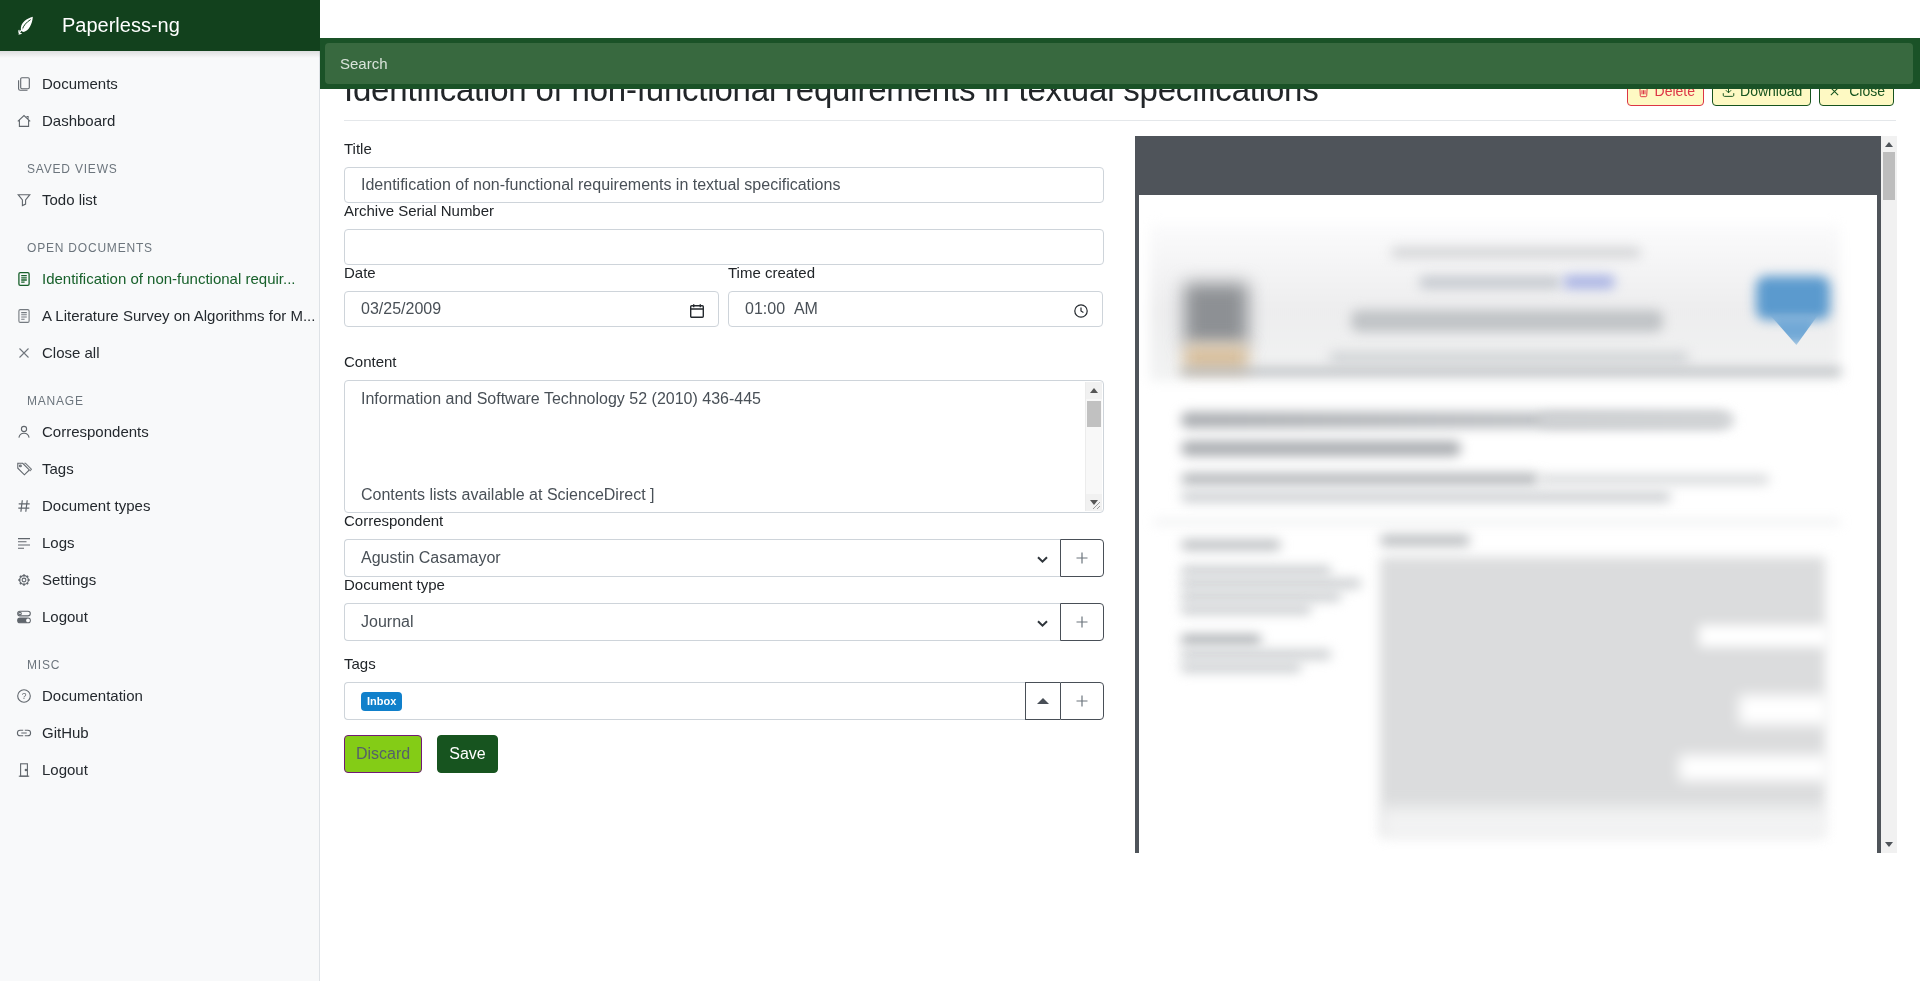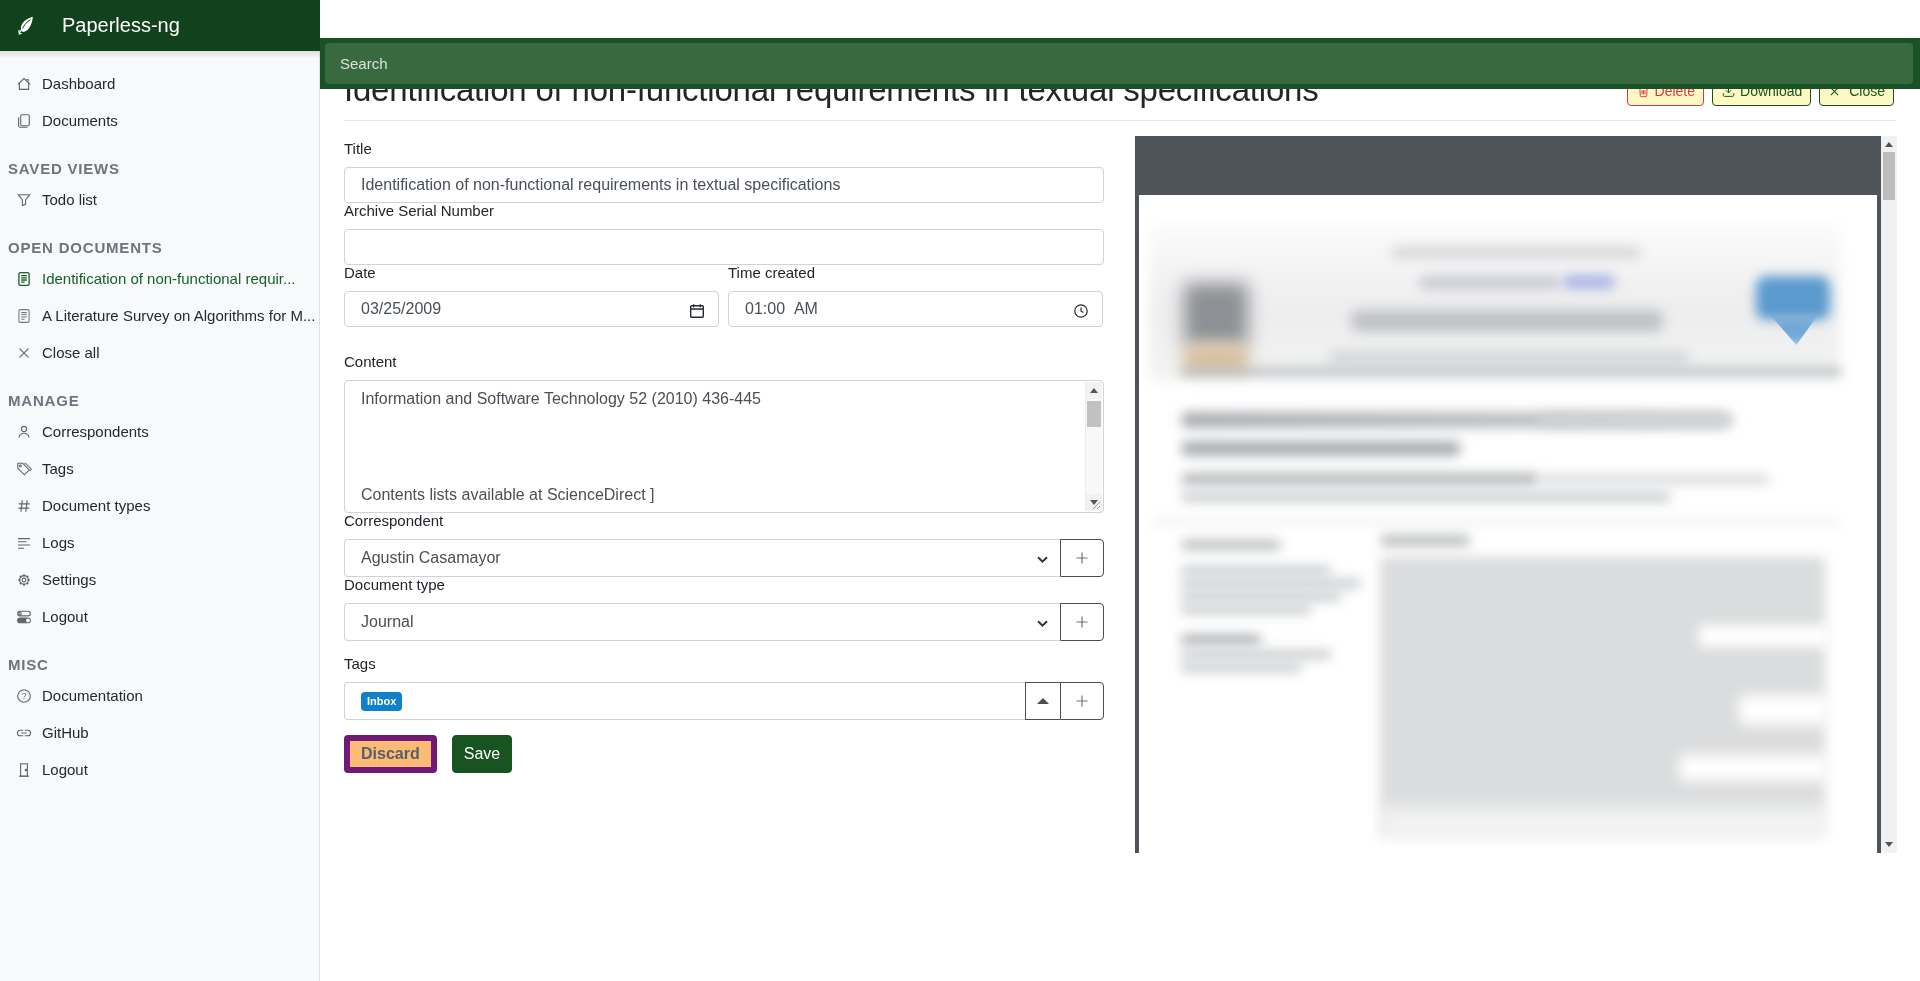--- a/index.html
+++ b/index.html
@@ -8,21 +8,21 @@
 #brand { position:absolute; left:0; top:0; width:320px; height:51px; background:#12411d; display:flex; align-items:center; padding-left:16px; z-index:5;}
 #brand .txt { color:#fff; font-size:20px; margin-left:28px; }
 #nav { position:absolute; left:320px; top:0; right:0; height:51px; background:#1a5227; z-index:5;margin-top:38px;}
 #searchbox { position:absolute; left:5px; top:5px; right:7px; height:41px; background:#38693f; border-radius:4px; display:flex; align-items:center; padding-left:15px; }
 #searchbox span { color:#d9e3da; font-size:15px; }
 #topshadow { position:absolute; top:51px; left:0; right:0; height:7px; background:linear-gradient(rgba(0,0,0,0.11), rgba(0,0,0,0)); z-index:4; }
 
 #sidebar { position:absolute; left:0; top:51px; bottom:0; width:320px; background:#f8f9fa; border-right:1px solid #dee2e6; padding-top:14px; z-index:3;}
 .nav-item { display:flex; align-items:center; height:37px; padding:0 2px 0 16px; font-size:15px; color:#24292e; }
 .nav-item svg, .nav-item .ico { flex:0 0 16px; margin-right:10px; }
-.nav-head { margin-top:24px; margin-bottom:6px; padding:0 8px; height:12px; line-height:12px; font-size:15px; letter-spacing:0.8px; color:#6c757d;font-weight:bold; }
+.nav-head { margin-top:24px; margin-bottom:6px; padding:0 27px; height:12px; line-height:12px; font-size:12px; letter-spacing:0.8px; color:#6c757d; }
 .nav-item.green { color:#17602a; }
 .nav-item .lbl { white-space:nowrap; overflow:hidden; }
 
 #main { position:absolute; left:321px; top:51px; right:0; bottom:0; background:#fff; }
 #pagehead { position:absolute; left:23px; right:26px; top:19px; }
 #pagetitle { font-size:33px; color:#222629; letter-spacing:-0.2px; line-height:40px; }
 #headrule { position:absolute; left:23px; right:24px; top:69px; border-top:1px solid #e4e7ea; }
 .btns { position:absolute; right:0; top:6px; display:flex; }
 .btn { height:30px; border-radius:4px; border:1px solid; display:flex; align-items:center; padding:0 8px; font-size:14px; margin-left:8px; background:#fef9c3; }
 .btn svg { margin-right:4px; }
@@ -39,21 +39,21 @@
 #textarea { height:133px; align-items:flex-start; padding:6px 16px; position:relative; }
 #textarea .txt { line-height:24px; font-size:16px; color:#495057; white-space:pre; }
 .igroup { display:flex; }
 .igroup .fcontrol { border-radius:4px 0 0 4px; border-right:none; flex:1; height:38px; }
 .addbtn { width:44px; height:38px; border:1px solid #494f57; background:#fff; border-radius:0 4px 4px 0; display:flex; align-items:center; justify-content:center; }
 .caretbtn { width:35px; height:38px; border:1px solid #494f57; border-right:none; background:#fff; display:flex; align-items:center; justify-content:center; }
 .chev { position:absolute; right:12px; top:16px; }
 .badge { background:#1080cb; color:#fff; font-size:11px; font-weight:bold; border-radius:4px; padding:3.5px 6px; }
 #actions { display:flex; margin-top:1px; }
 .abtn { height:38px; border-radius:4px; font-size:16px; display:flex; align-items:center; padding:0 11px; }
-#discard { border:6px solid #701a75; color:#55606a; background:#fdba74;font-weight:bold; }
+#discard { border:1px solid #701a75; color:#55606a; background:#84cc16; }
 #save { border:1px solid #17541f; color:#fff; background:#17541f; margin-left:15px; }
 
 #preview { position:absolute; left:1135px; top:136px; width:762px; height:717px; background:#4f545a; }
 #pv-scroll { position:absolute; right:0; top:0; width:16px; bottom:0; background:#f1f1f1; }
 #pv-thumb { position:absolute; left:2px; right:2px; top:16px; height:48px; background:#bdbdbd; }
 .aru { width:0;height:0;border-left:4px solid transparent;border-right:4px solid transparent;border-bottom:5px solid #4e5358; position:absolute; left:4px; top:6px;}
 .ard { width:0;height:0;border-left:4px solid transparent;border-right:4px solid transparent;border-top:5px solid #4e5358; position:absolute; left:4px; bottom:6px;}
 #pv-page { position:absolute; left:4px; top:59px; width:738px; height:658px; background:#fff; overflow:hidden; }
 .blur { position:absolute; filter:blur(6px); }
 </style>
@@ -71,30 +71,30 @@
 <div id="nav">
     <div id="searchbox">
       <span>Search</span>
     </div>
   </div>
 <div id="topshadow"></div>
 
 <div id="sidebar">
   <div class="nav-item">
       <svg width="16" height="16" viewBox="0 0 16 16" fill="none" stroke="#60666c" stroke-width="1.1">
-        <path d="M1.8 8.3 8 2.6l6.2 5.7M3.4 7v6.4h9.2V7M10.5 3.5h1.6v2.2"></path>
-      </svg>
-      <span class="lbl">Dashboard</span>
-    </div>
-  <div class="nav-item">
-      <svg width="16" height="16" viewBox="0 0 16 16" fill="none" stroke="#60666c" stroke-width="1.1">
         <rect x="4.7" y="1.7" width="8.6" height="11" rx="1.2"></rect>
         <path d="M11.5 14.3H4.2c-.9 0-1.6-.7-1.6-1.6V4.2"></path>
       </svg>
       <span class="lbl">Documents</span>
+    </div>
+  <div class="nav-item">
+      <svg width="16" height="16" viewBox="0 0 16 16" fill="none" stroke="#60666c" stroke-width="1.1">
+        <path d="M1.8 8.3 8 2.6l6.2 5.7M3.4 7v6.4h9.2V7M10.5 3.5h1.6v2.2"></path>
+      </svg>
+      <span class="lbl">Dashboard</span>
     </div>
   <div class="nav-head">SAVED VIEWS</div>
   <div class="nav-item">
       <svg width="16" height="16" viewBox="0 0 16 16" fill="none" stroke="#60666c" stroke-width="1.1">
         <path d="M2.2 2.7h11.6L9.6 7.9v4.2l-3.2 1.5V7.9z"></path>
       </svg>
       <span class="lbl">Todo list</span>
     </div>
   <div class="nav-head">OPEN DOCUMENTS</div>
   <div class="nav-item green">

